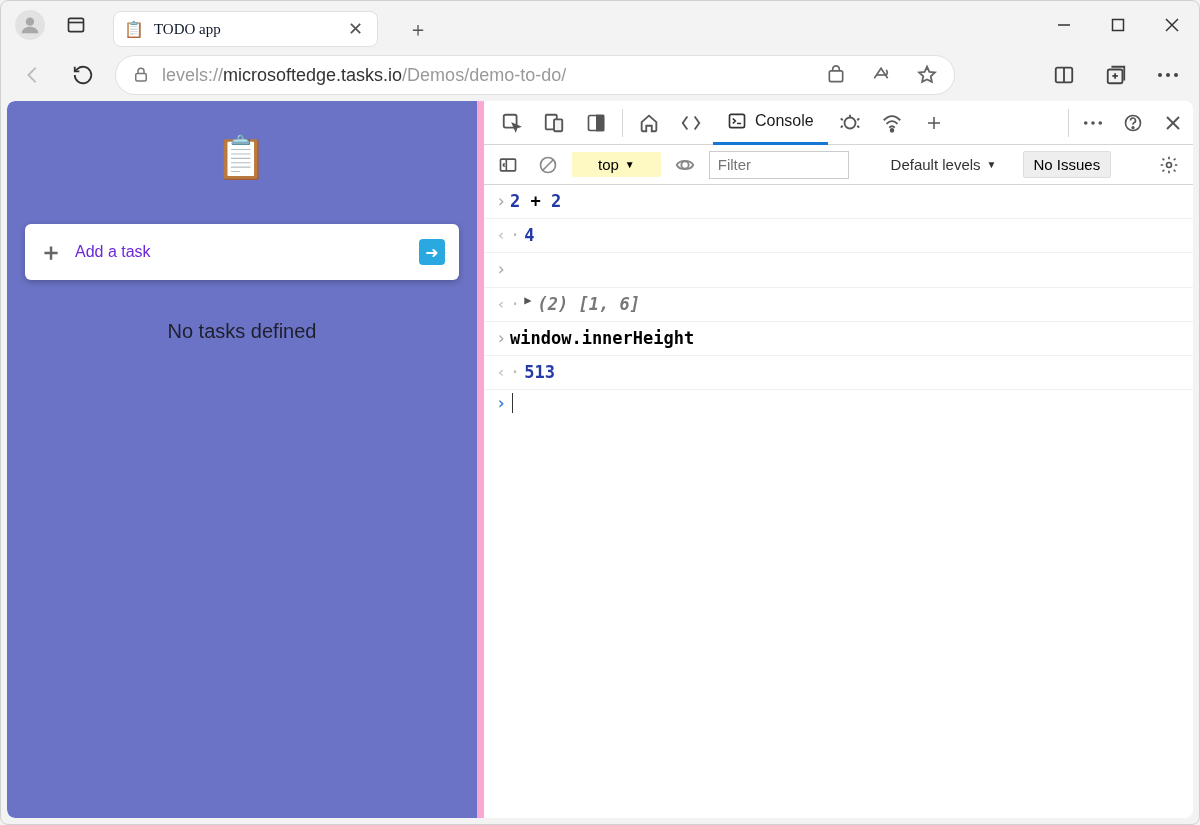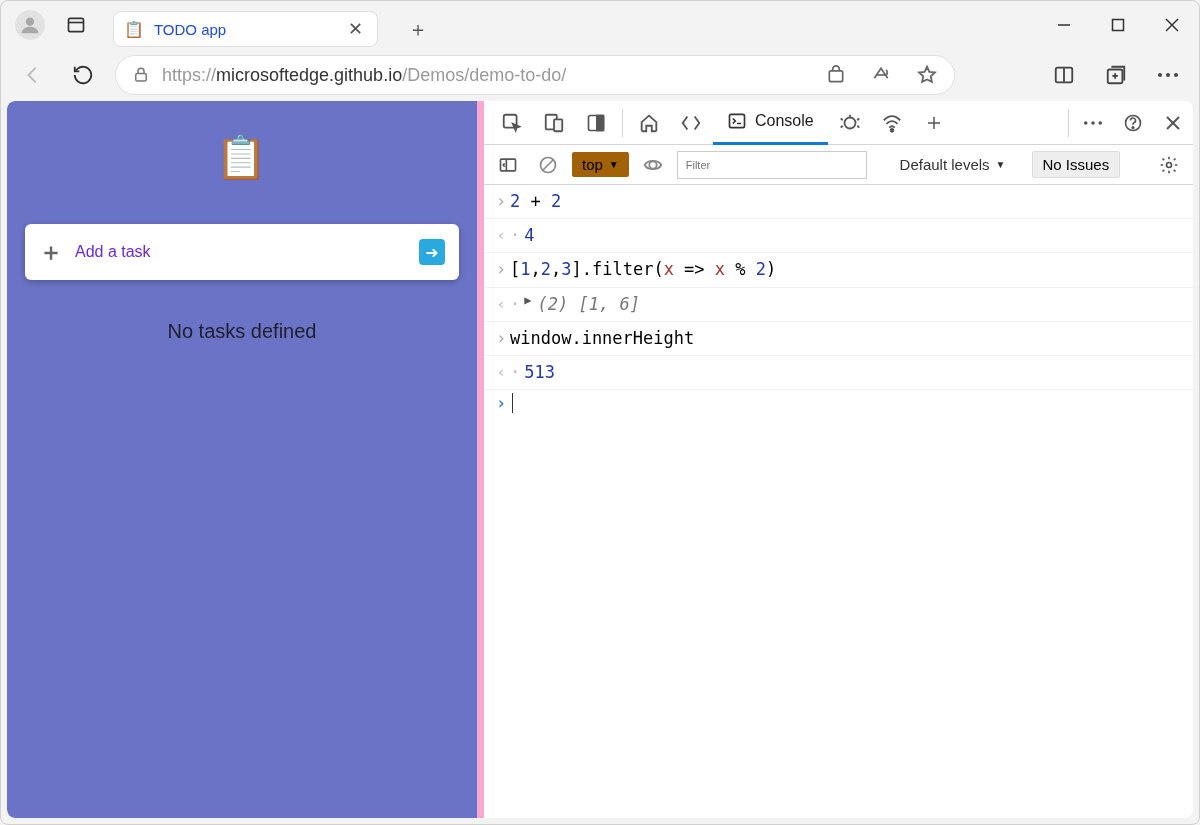--- a/index.html
+++ b/index.html
@@ -5,21 +5,21 @@
   * { box-sizing: border-box; margin: 0; padding: 0; }
   html, body { width: 1200px; height: 825px; font-family: "Segoe UI", Arial, sans-serif; background: #f3f3f3; overflow: hidden; }
   .window { width: 1200px; height: 825px; background: #f3f3f3; border: 1px solid #d0d0d0; border-radius: 8px; position: relative; }
 
   
   .titlebar { height: 48px; display: flex; align-items: center; padding: 0 0 0 14px; }
   .avatar { width: 30px; height: 30px; border-radius: 50%; background: #e2e2e2; display:flex; align-items:center; justify-content:center; color:#888; margin-right: 14px; }
   .workspace-btn { width: 34px; height: 34px; display:flex; align-items:center; justify-content:center; border-radius:4px; color:#3a3a3a; margin-right: 20px; }
   .tab { height: 36px; background: #fff; border: 1px solid #e0e0e0; border-radius: 8px; display:flex; align-items:center; padding: 0 10px; gap:10px; min-width: 265px; margin-top:8px;}
   .tab .clip { font-size:16px; }
-  .tab .label { font-size:15px; color:#1d4ed8; flex:1; }
+  .tab .label { font-size:15px; color:#0f172a; flex:1;font-family:Liberation Serif, serif; }
   .tab .close { font-size:18px; color:#555; padding: 0 4px; }
   .newtab { width: 36px; height:36px; display:flex; align-items:center; justify-content:center; color:#555; font-size:20px; margin-left: 22px; margin-top:8px; }
   .win-controls { margin-left:auto; display:flex; }
   .wc { width: 54px; height:48px; display:flex; align-items:center; justify-content:center; color:#333; }
 
   
   .addrbar { height: 52px; display:flex; align-items:center; padding: 0 14px; gap: 14px; }
   .nav { width:36px; height:36px; display:flex; align-items:center; justify-content:center; color:#555; border-radius:4px; }
   .nav.disabled { color: #bcbcbc; }
   .addr { flex: 0 0 840px; height: 40px; background:#fff; border:1px solid #e0e0e0; border-radius:20px; display:flex; align-items:center; padding: 0 10px 0 16px; gap:12px; }
@@ -48,32 +48,32 @@
   .dt { flex:1; display:flex; flex-direction:column; border-left:7px solid #f9a8d4; }
   .dt-tabs { height: 44px; display:flex; align-items:center; border-bottom:1px solid #d5d5d5; padding-left:8px; gap:2px; }
   .dt-ic { width:40px; height:44px; display:flex; align-items:center; justify-content:center; color:#555;}
   .dt-sep { width:1px; height:28px; background:#d5d5d5; margin: 0 4px;}
   .dt-tab { height:44px; padding: 0 14px; display:flex; align-items:center; gap:8px; color:#555; font-size:16px; border-bottom:3px solid transparent;}
   .dt-tab.active { border-bottom-color:#1778d3; color:#1a1a1a; }
   .dt-right { margin-left:auto; display:flex; align-items:center;}
 
   .dt-row2 { height:40px; display:flex; align-items:center; border-bottom:1px solid #d5d5d5; padding: 0 8px; gap:8px;}
   .r2-btn { width:32px; height:32px; display:flex; align-items:center; justify-content:center; color:#555; border-radius:4px;}
-  .r2-top { background:#a16207; padding: 4px 10px; border-radius:2px; font-size:15px; display:flex; align-items:center; gap:6px;}
-  .r2-filter { width:190px; height:28px; border:1px solid #ccc; padding:0 8px; font-size:11px; color:#6d28d9; background:#fff;}
+  .r2-top { background:#fef9c3; padding: 4px 26px; border-radius:2px; font-size:15px; display:flex; align-items:center; gap:6px;}
+  .r2-filter { width:140px; height:28px; border:1px solid #ccc; padding:0 8px; font-size:15px; color:#6d28d9; background:#fff;}
   .r2-levels { margin-left:auto; font-size:15px; color:#333; display:flex; align-items:center; gap:6px; padding-right: 8px;}
   .r2-noissues { background:#eee; border:1px solid #ddd; padding:4px 10px; font-size:15px; border-radius:2px; margin-left:10px;}
   .r2-gear { width:32px; margin-left:auto; display:flex; align-items:center; justify-content:center; color:#555;}
 
   .con { flex:1; font-family: Consolas, monospace; font-size:17px; overflow:auto;}
   .ln { display:flex; padding: 3px 8px; border-bottom:1px solid #f0f0f0; line-height:1.6;}
   .mark { width:18px; text-align:center; color:#919191; flex-shrink:0;}
   .mark.in { color:#a7a7a7; }
   .mark.out { color:#bcbcbc; transform: scaleY(0.8);}
-  .code { white-space:pre; }
+  .code { white-space:pre;font-weight:bold; }
   .num { color:#2239a8; }
   .arr { color:#a33; }
   .gray { color:#777; font-style: italic;}
   .tri { color:#555; font-size:12px; padding:0 6px 0 0;}
   .caret-line { display:flex; align-items:center; padding: 3px 8px;}
   .caret { width:1px; height: 20px; background:#333; margin-left:2px; animation: bl 1s step-start infinite;}
   @keyframes bl { 50% { opacity:0; } }
 
   svg { display:block; }
 </style>
@@ -133,21 +133,21 @@
           <path d="M3 3v5h5"></path>
         </svg>
       </div>
     <div class="addr">
       <span class="lock">
           <svg width="18" height="18" viewBox="0 0 24 24" fill="none" stroke="#777" stroke-width="2">
             <rect x="5" y="10" width="14" height="10" rx="2"></rect>
             <path d="M8 10V7a4 4 0 0 1 8 0v3"></path>
           </svg>
         </span>
-      <span class="url"><span>https://</span><span class="dark">microsoftedge.github.io</span><span>/Demos/demo-to-do/</span></span>
+      <span class="url"><span>levels://</span><span class="dark">microsoftedge.tasks.io</span><span>/Demos/demo-to-do/</span></span>
       <span class="spacer"></span>
       <span class="ic">
           <svg width="20" height="20" viewBox="0 0 24 24" fill="none" stroke="#666" stroke-width="2">
             <rect x="4" y="7" width="16" height="13" rx="2"></rect>
             <path d="M8 7V5a4 4 0 0 1 8 0v2"></path>
           </svg>
         </span>
       <span class="ic">
           <svg width="22" height="20" viewBox="0 0 24 24" fill="none" stroke="#666" stroke-width="2">
             <path d="M4 16 L12 4 L20 16"></path>
@@ -328,21 +328,20 @@
             <span class="mark in">›</span>
             <span class="code"><span class="num">2</span> + <span class="num">2</span></span>
           </div>
           <div class="ln">
             <span class="mark out">‹</span>
             <span style="color: rgb(188, 188, 188); margin-right: 4px;">·</span>
             <span class="code"><span class="num">4</span></span>
           </div>
           <div class="ln">
             <span class="mark in">›</span>
-            <span class="code">[<span class="num">1</span>,<span class="num">2</span>,<span class="num">3</span>].filter(<span class="arr">x</span> =&gt; <span class="arr">x</span> % <span class="num">2</span>)</span>
           </div>
           <div class="ln">
             <span class="mark out">‹</span>
             <span style="color: rgb(188, 188, 188); margin-right: 4px;">·</span>
             <span class="tri">▶</span>
             <span class="code"><span class="gray">(2)</span> <span class="gray">[1, 6]</span></span>
           </div>
           <div class="ln">
             <span class="mark in">›</span>
             <span class="code">window.innerHeight</span>

